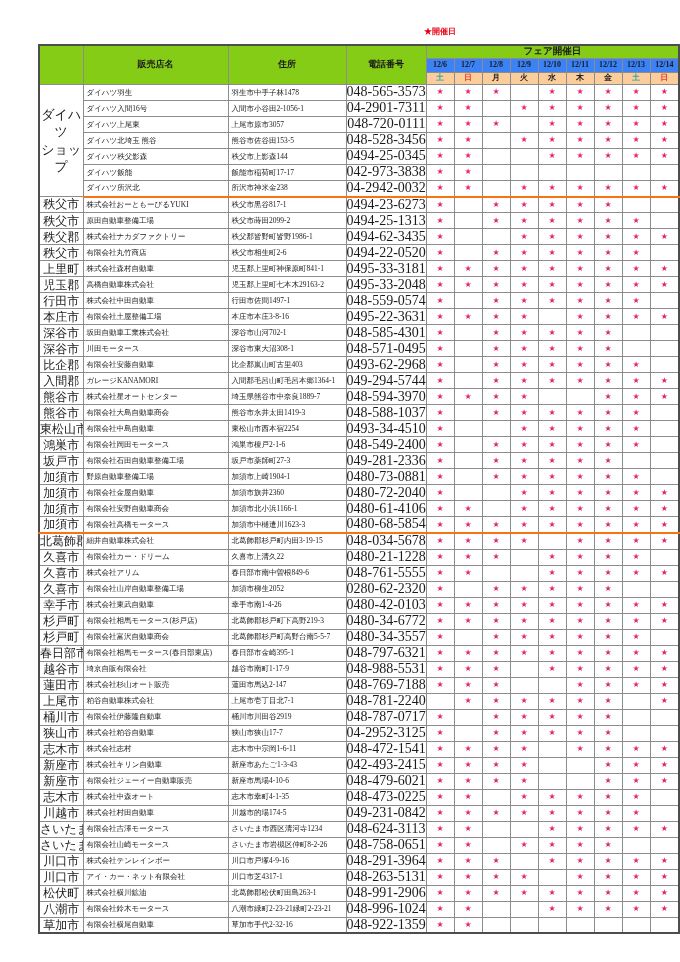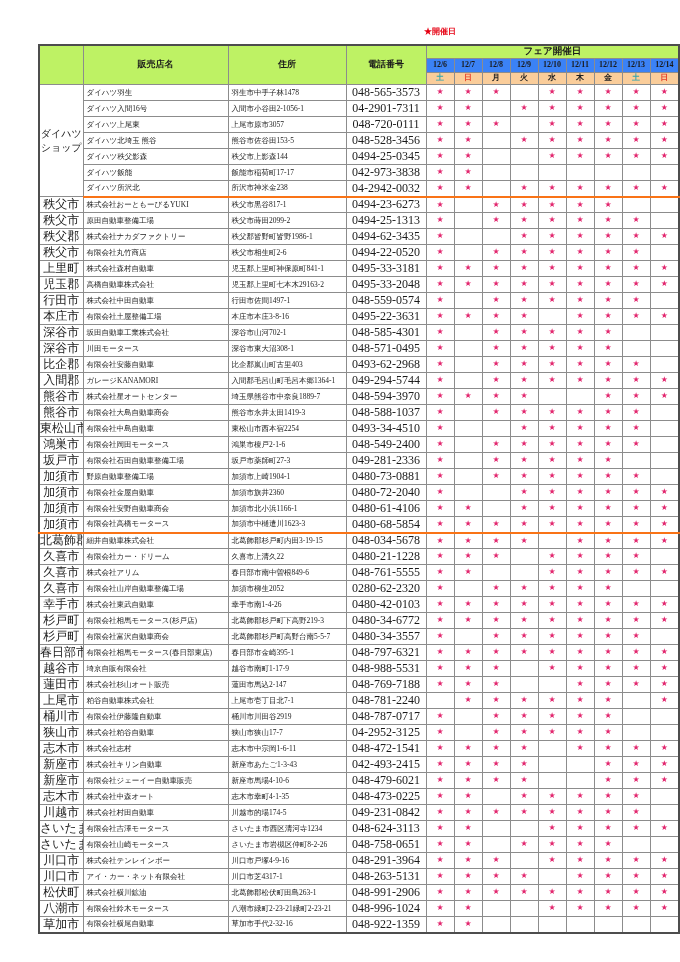--- a/index.html
+++ b/index.html
@@ -13,35 +13,35 @@
   }
   table.fair {
     position:absolute; left:38px; top:44px; width:640px;
     border-collapse:collapse; table-layout:fixed;
     border:2px solid #4d4d4d;
   }
   .fair th, .fair td {
     border:1px solid #8c8c8c; overflow:hidden; white-space:nowrap;
     padding:0; line-height:1.05; vertical-align:middle;
   }
-  thead th { background:#bef264; font-weight:bold; }
+  thead th { background:#84cc16; font-weight:bold; }
   .r-title th.c-fair { font-size:9.5px; height:12px; }
   .r-title th { font-size:9px; }
   .r-dates th { background:#3b82f6; font-size:8px; height:13px; font-weight:bold; color:#1a1a1a; }
   .r-days th { background:#facd9a; font-size:8px; height:11px; font-weight:bold; }
   .sat { color:#2fa3ad; }
   .sun { color:#e8432d; }
   .wd  { color:#222222; }
   tbody tr { height:16px; }
   td.city { font-size:12px; text-align:center; color:#1a1a1a; }
   td.group {
-    font-size:10px; text-align:center; white-space:pre-line; line-height:1.35;
+    font-size:13px; text-align:center; white-space:pre-line; line-height:1.35;
   }
   td.name, td.addr { font-size:7.5px; text-align:left; padding:0 3px; }
-  td.tel  { font-size:12px; text-align:center; }
+  td.tel  { font-size:14px; text-align:right; }
   td.star { font-size:8px; text-align:center; color:#e2256d; }
   tr.section-end td { border-bottom:2px solid #f97316; }
 </style>
 </head>
 <body>
 
 <div class="page">
   <div class="note">★開催日</div>
 
   <table class="fair">

